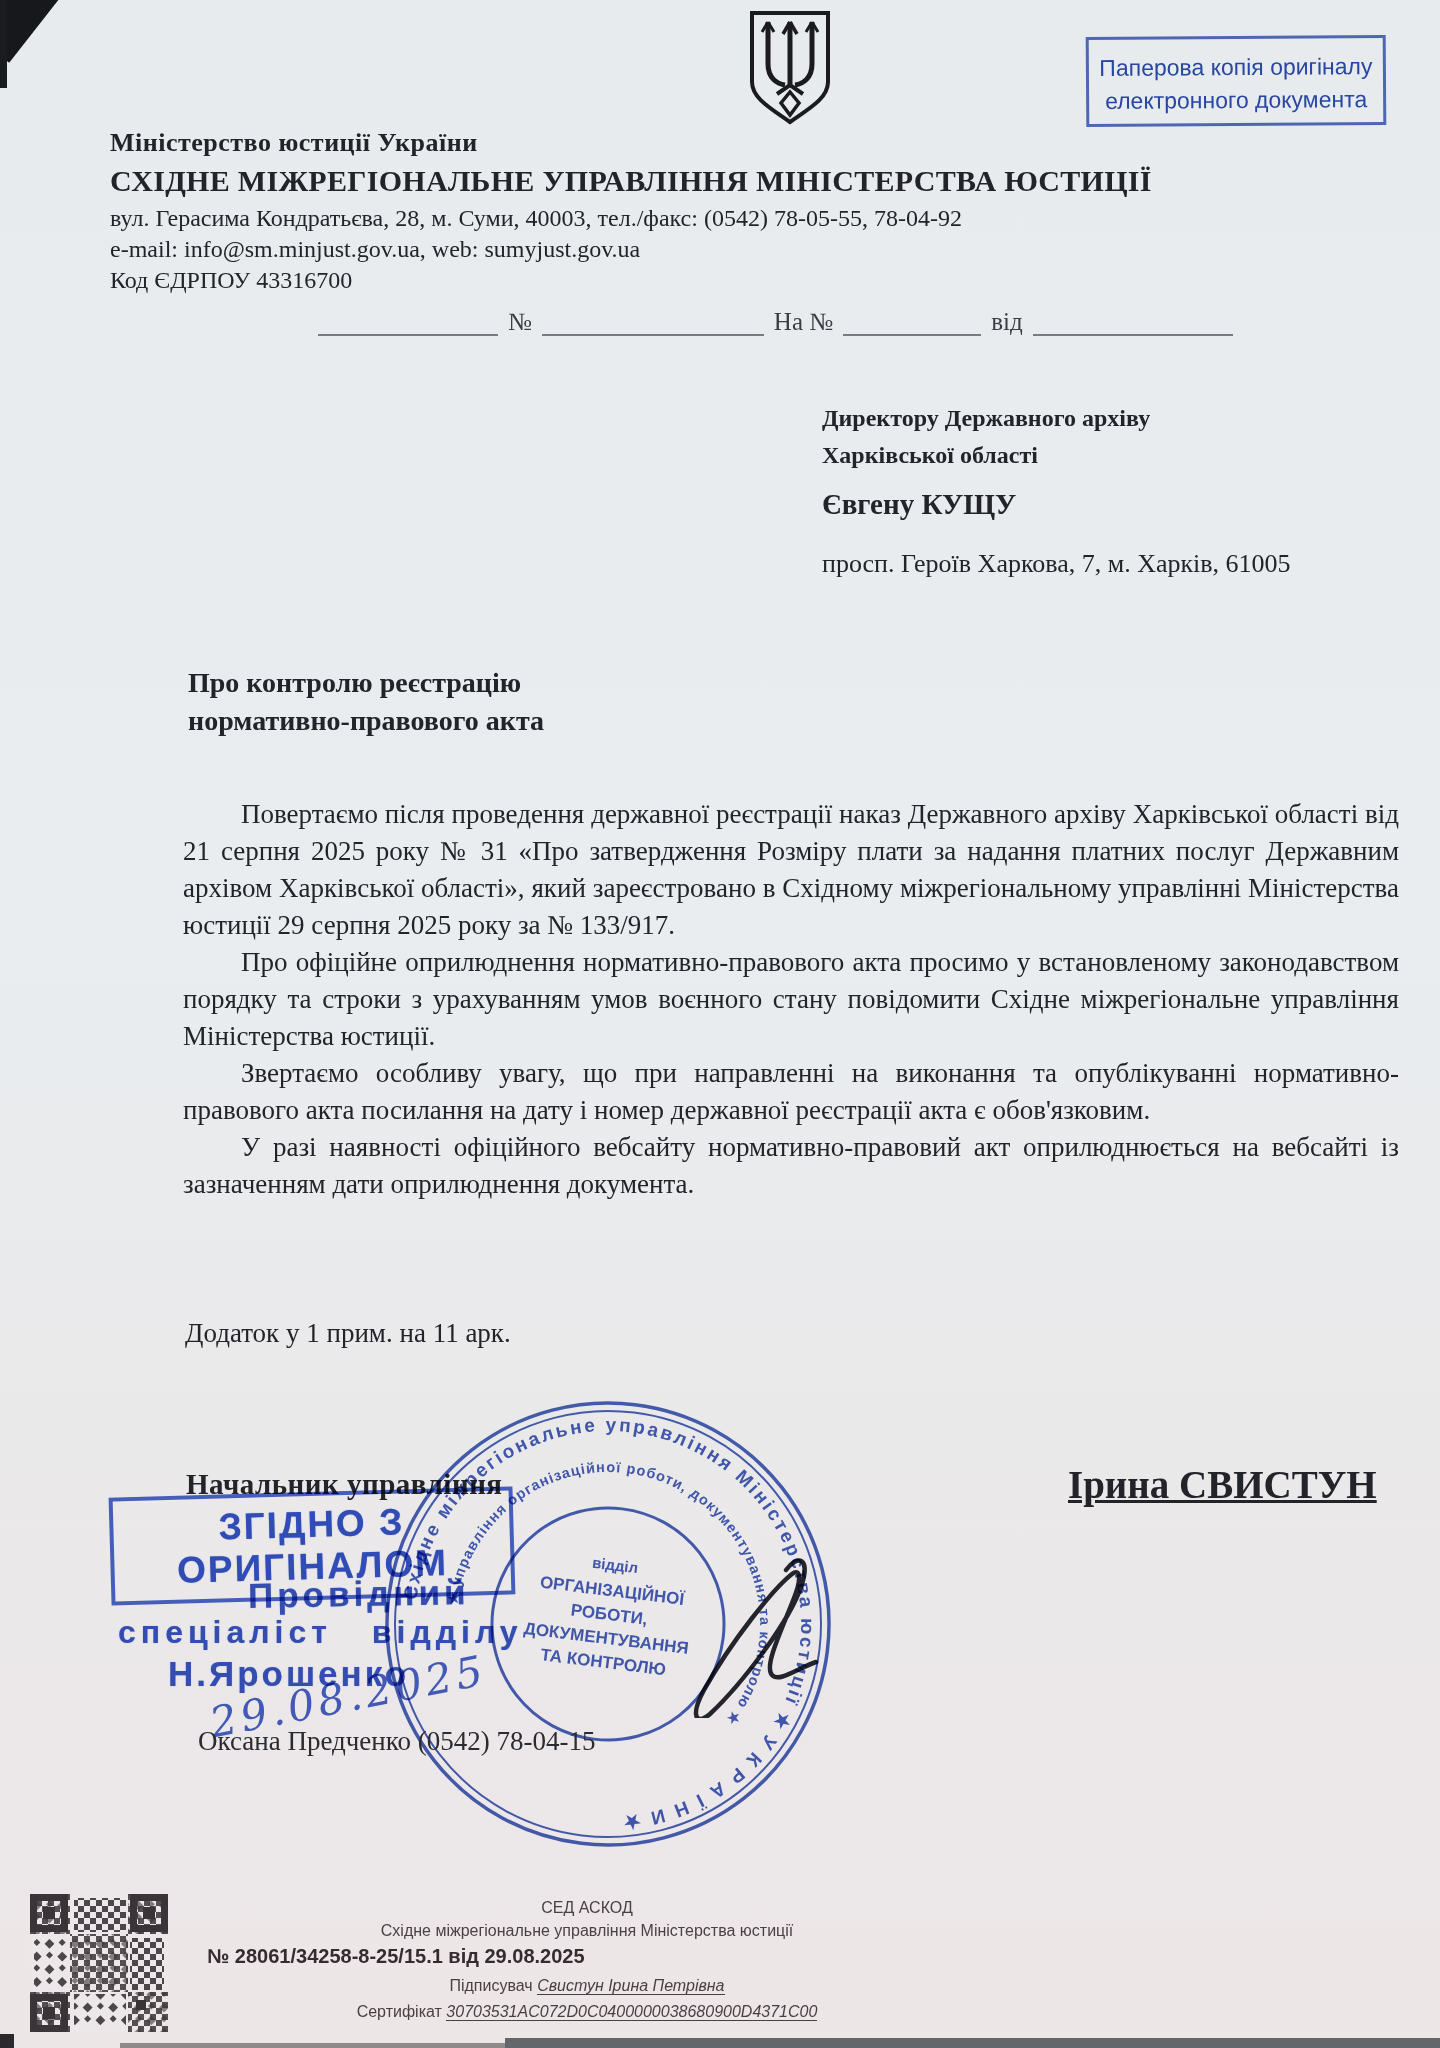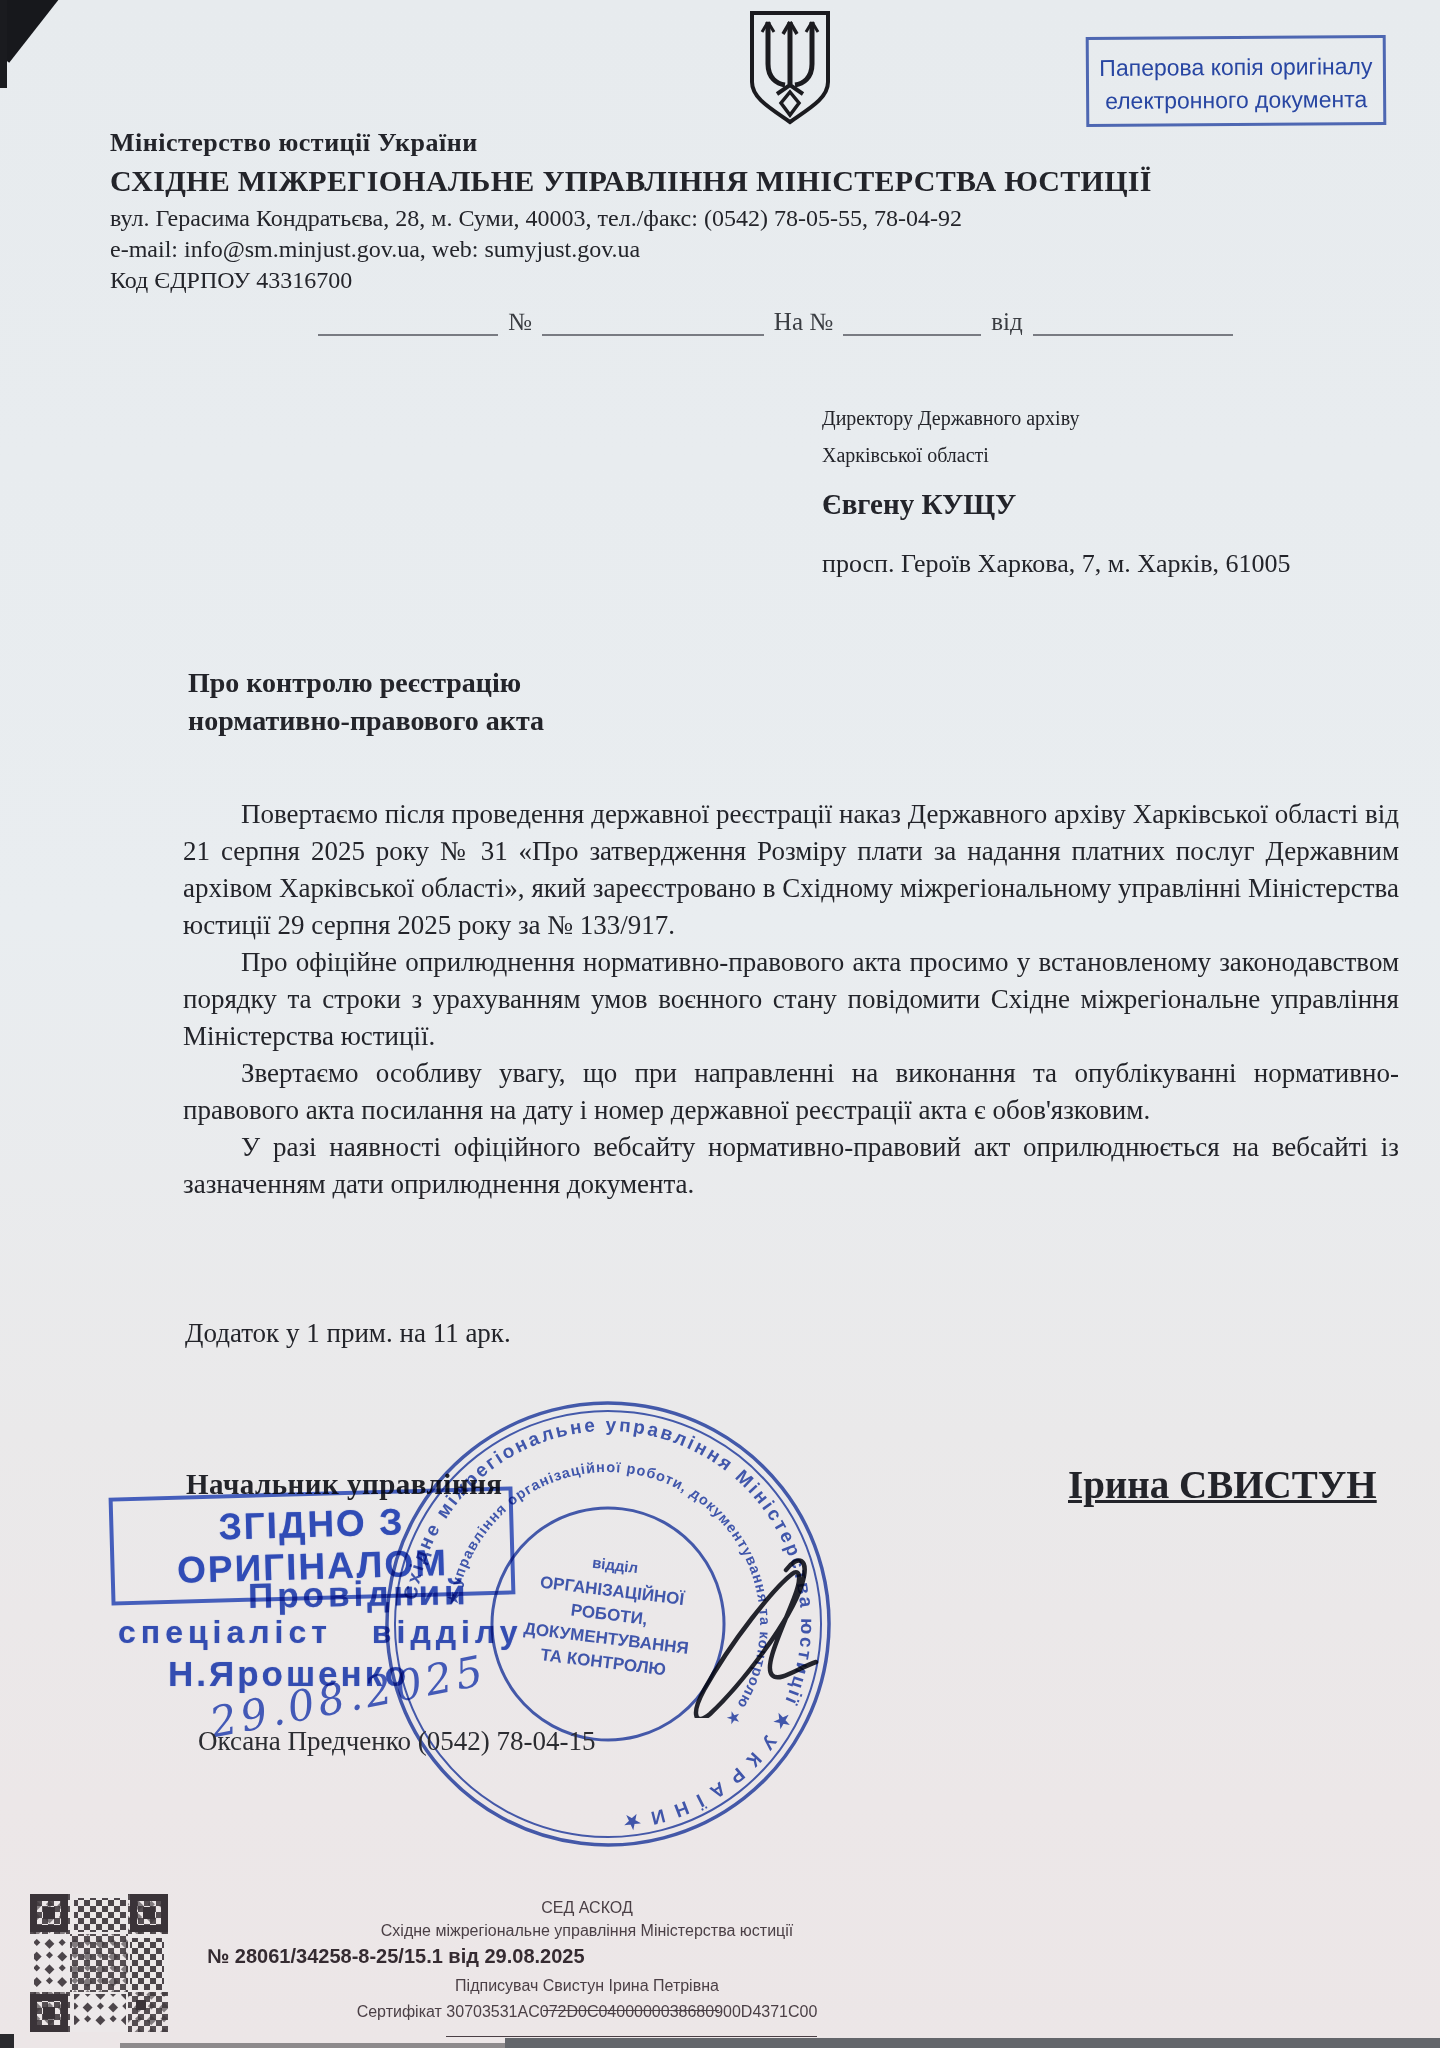--- a/index.html
+++ b/index.html
@@ -18,21 +18,21 @@
   .hdr .mail{font-size:24px;margin-top:4px;}
   .hdr .edrpou{font-size:24px;margin-top:4px;}
   .hdr > div{transform:translateX(40px);} 
   
   .refrow{left:318px;top:300px;width:930px;display:flex;align-items:flex-end;gap:10px;
       font-size:25px;color:#3a3d42;}
   .blank{border-bottom:2px solid #5c5f66;height:34px;opacity:.8;}
   .b1{width:180px;} .b2{width:222px;} .b3{width:138px;} .b4{width:200px;}
   
   .addressee{left:822px;top:400px;width:540px;}
-  .addressee .l{font-size:20px;font-weight:400;line-height:37px;}
+  .addressee .l{font-size:24px;font-weight:700;line-height:37px;}
   .addressee .name{font-size:29px;font-weight:700;margin-top:14px;}
   .addressee .street{font-size:26px;font-weight:400;margin-top:28px;}
   
   .subject{left:188px;top:664px;width:520px;font-size:28px;font-weight:700;line-height:38px;}
   
   .body{left:183px;top:796px;width:1216px;font-size:27px;line-height:37px;text-align:justify;}
   .body p{margin:0;text-indent:58px;}
   .attachment{left:185px;top:1318px;font-size:27px;}
   
   .post{left:186px;top:1468px;font-size:29px;font-weight:600;letter-spacing:.5px;}
@@ -51,21 +51,21 @@
   .hand-date{left:208px;top:1672px;font-size:42px;color:rgba(40,70,190,.85);
       font-style:italic;font-family:"DejaVu Serif",serif;letter-spacing:4px;transform:rotate(-11deg);}
   .contact{left:198px;top:1726px;font-size:27px;color:#2b2c31;}
   .round-stamp{left:382px;top:1398px;transform:rotate(7deg);opacity:.93;}
   .signature-svg{left:648px;top:1548px;}
   
   .qr{left:24px;top:1888px;}
   .footer{left:207px;top:1896px;width:760px;font-family:"Liberation Sans",sans-serif;color:#4a3f45;}
   .footer .f-small{font-size:16px;line-height:23px;text-align:center;}
   .footer .f-no{font-size:20px;font-weight:700;color:#352b31;margin:3px 0 6px 0;}
-  .footer .u{border-bottom:1.5px solid #4a3f45;padding-bottom:16px;}
+  .footer .u{border-bottom:1.5px solid #4a3f45;padding-bottom:0px;font-style:italic;}
   .footer .row{margin-top:3px;}
   
   .corner-tl{left:-34px;top:-44px;width:80px;height:92px;background:#17181c;transform:rotate(38deg);}
   .edge-tl{left:0;top:0;width:7px;height:88px;background:#1a1b1f;}
   .bottom-strip{left:505px;top:2038px;width:935px;height:10px;background:#63666b;}
   .bottom-strip2{left:120px;top:2043px;width:385px;height:5px;background:#8d8a8c;}
   .corner-bl{left:0;top:2034px;width:14px;height:14px;background:#2a2a2e;}
 </style>
 </head>
 <body>

